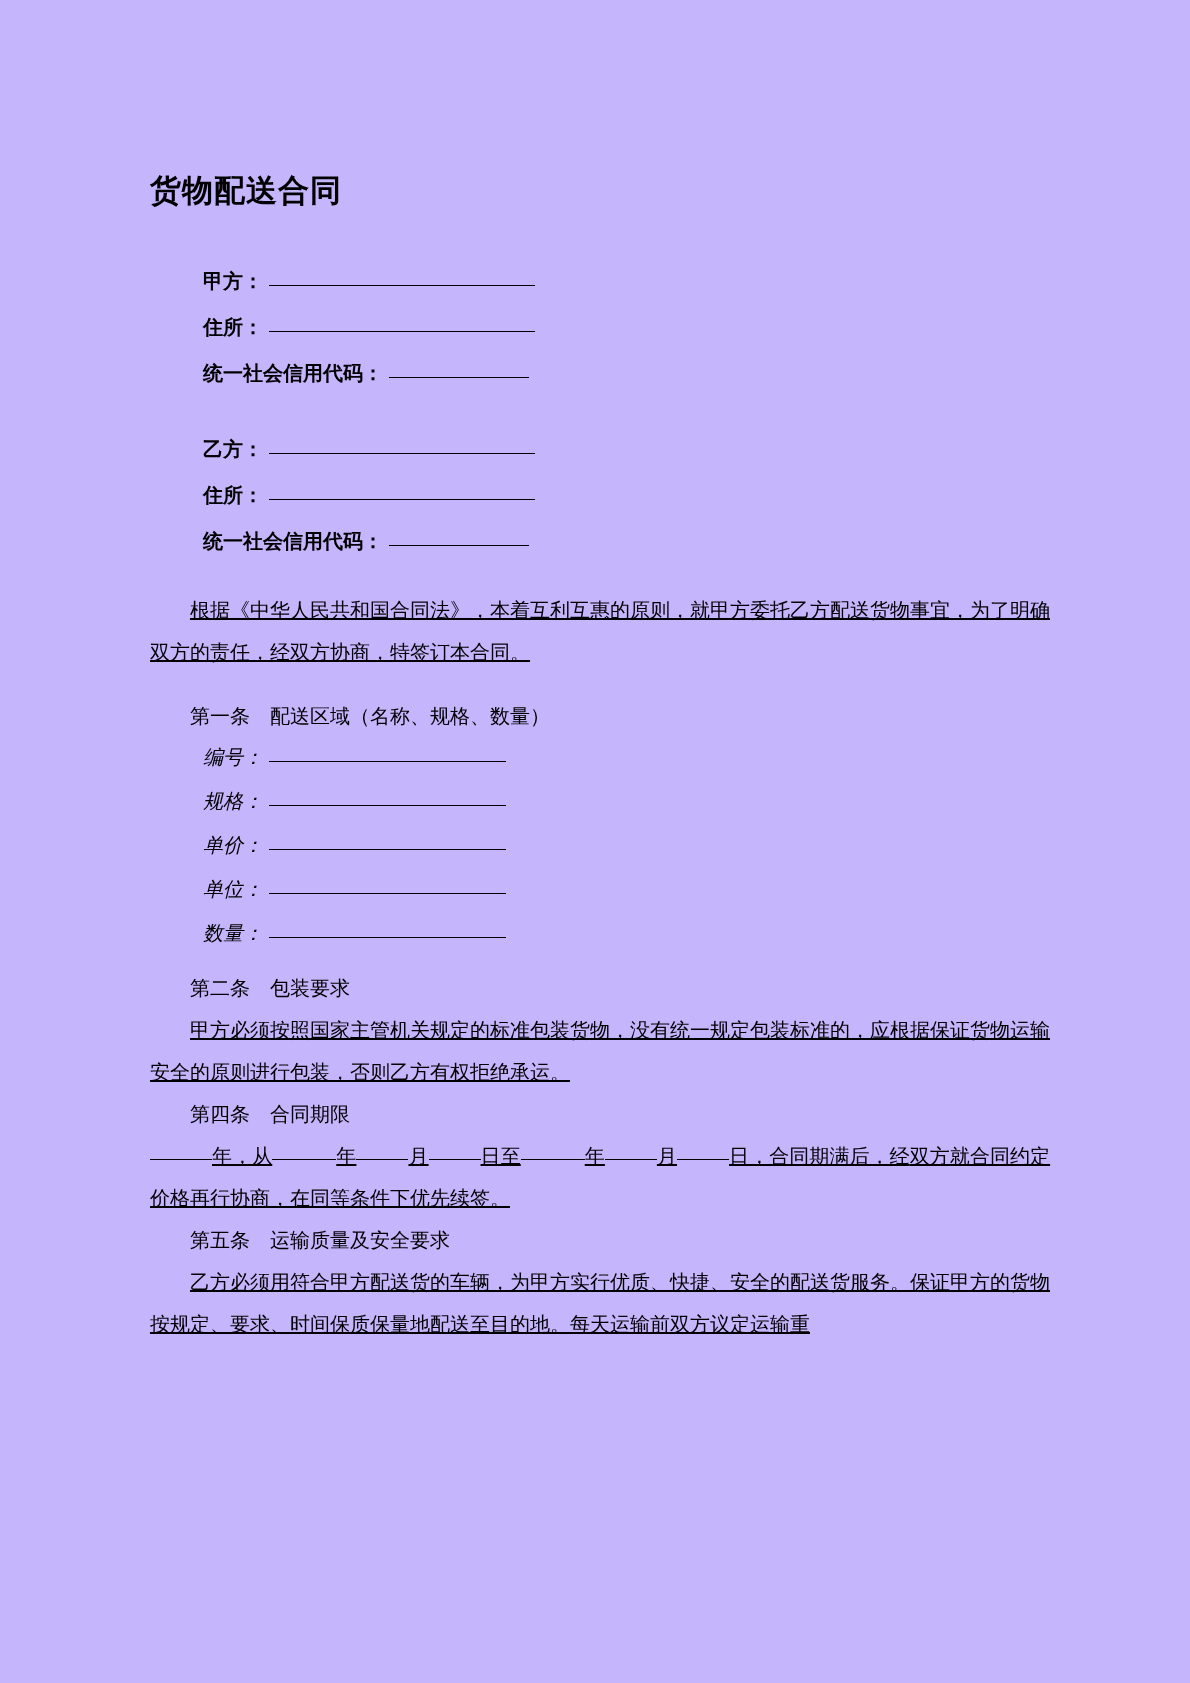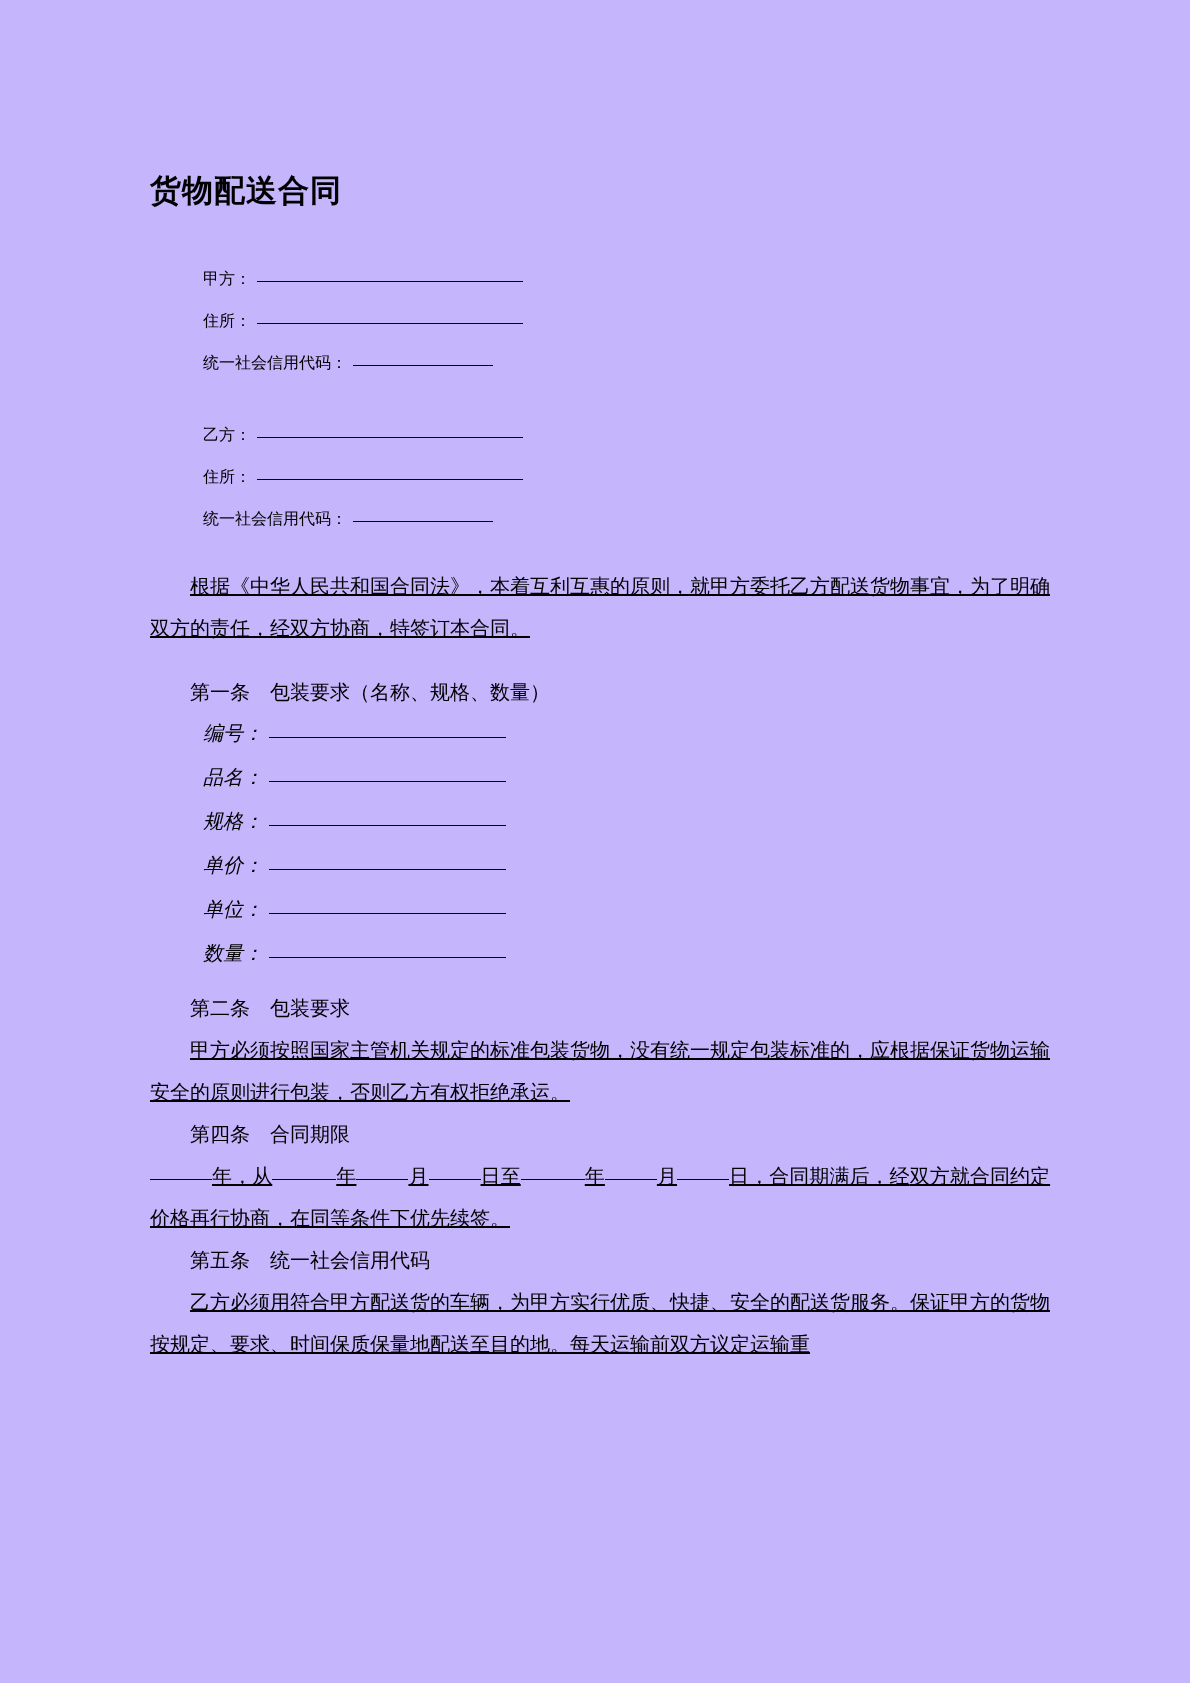--- a/index.html
+++ b/index.html
@@ -41,24 +41,25 @@
   }
 
   
   .party-block {
     margin-top: 62px;
     padding-left: 53px;
   }
   .field-row {
     display: flex;
     align-items: baseline;
-    font-size: 16px;
+    font-size: 20px;
     line-height: 1;
     margin-bottom: 26px;
     white-space: nowrap;
+    font-weight: bold;
   }
   .field-label {
     flex: 0 0 auto;
   }
   .field-blank {
     display: inline-block;
     border-bottom: 1.4px solid #000;
     height: 0;
     margin-left: 6px;
     position: relative;
@@ -159,30 +160,26 @@
         <span class="field-blank blank-w-code"></span>
       </div>
 
     </div>
 
     <p class="para para-indent para-spaced">根据《中华人民共和国合同法》，本着互利互惠的原则，就甲方委托乙方配送货物事宜，为了明确双方的责任，经双方协商，特签订本合同。</p>
 
     <div class="section-gap"></div>
 
     <p class="clause-title">
-      <span>第一条</span><span class="gap"></span><span>包装要求（名称、规格、数量）</span>
+      <span>第一条</span><span class="gap"></span><span>配送区域（名称、规格、数量）</span>
     </p>
 
     <div class="item-list">
       <div class="item-row">
         <span class="field-label">编号：</span>
-        <span class="field-blank blank-w-item"></span>
-      </div>
-      <div class="item-row">
-        <span class="field-label">品名：</span>
         <span class="field-blank blank-w-item"></span>
       </div>
       <div class="item-row">
         <span class="field-label">规格：</span>
         <span class="field-blank blank-w-item"></span>
       </div>
       <div class="item-row">
         <span class="field-label">单价：</span>
         <span class="field-blank blank-w-item"></span>
       </div>
@@ -203,18 +200,18 @@
 
 
     <p class="clause-title">
       <span>第四条</span><span class="gap"></span><span>合同期限</span>
     </p>
     <p class="para">
       <span class="inline-blank ib-yr1"></span><span>年，从</span><span class="inline-blank ib-yr"></span><span>年</span><span class="inline-blank ib-mo"></span><span>月</span><span class="inline-blank ib-dy"></span><span>日至</span><span class="inline-blank ib-yr"></span><span>年</span><span class="inline-blank ib-mo"></span><span>月</span><span class="inline-blank ib-dy"></span><span>日，合同期满后，经</span><span>双方就合同约定价格再行协商，在同等条件下优先续签。</span>
     </p>
 
     <p class="clause-title">
-      <span>第五条</span><span class="gap"></span><span>统一社会信用代码</span>
+      <span>第五条</span><span class="gap"></span><span>运输质量及安全要求</span>
     </p>
     <p class="para para-indent">乙方必须用符合甲方配送货的车辆，为甲方实行优质、快捷、安全的配送货服务。保证甲方的货物按规定、要求、时间保质保量地配送至目的地。每天运输前双方议定运输重</p>
 
   </div>
 </div>
 
 </body></html>

